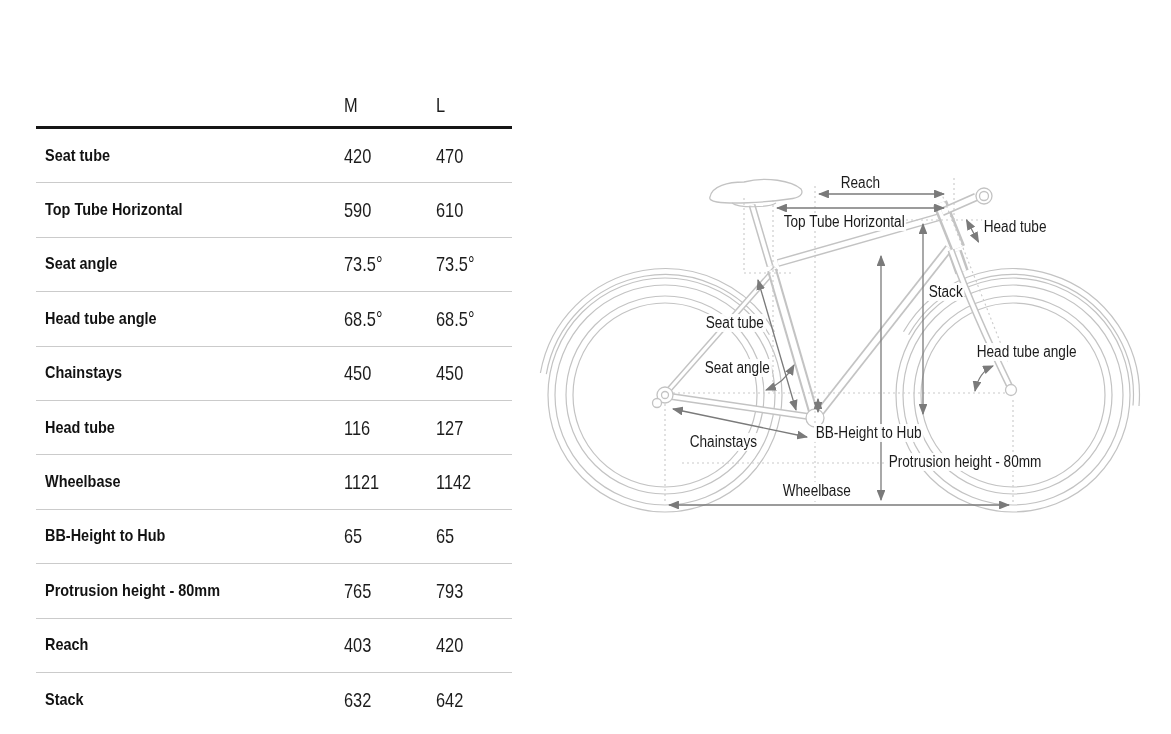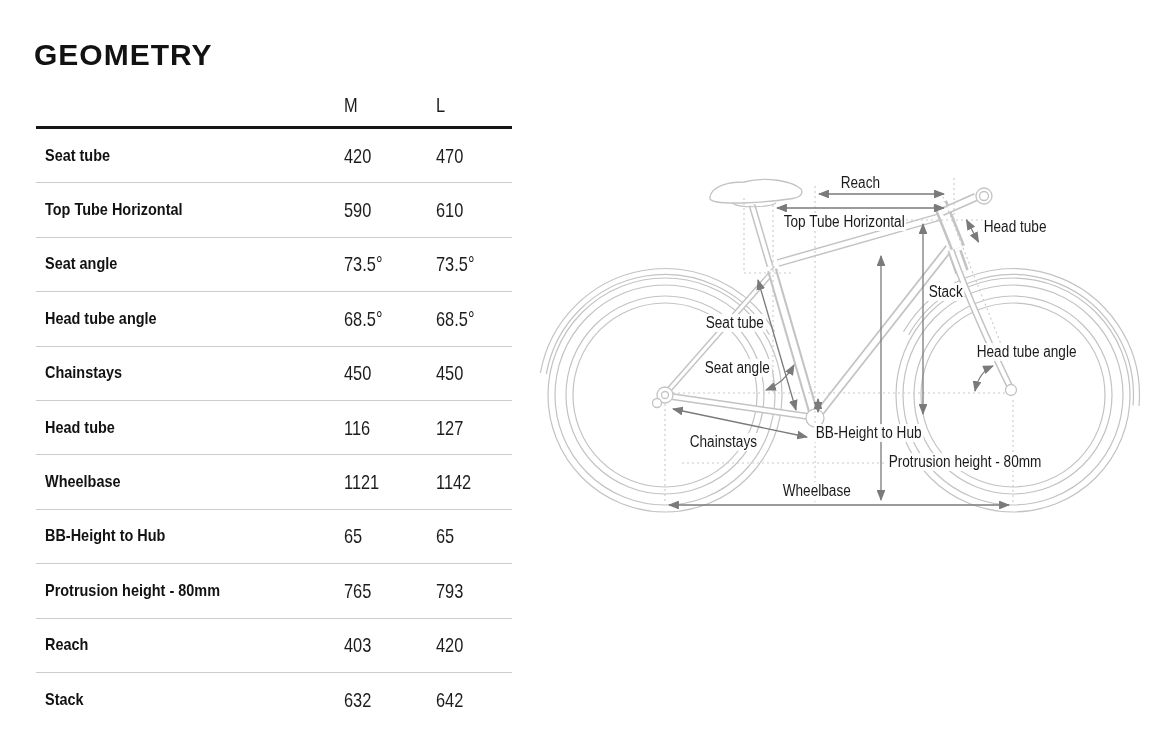--- a/index.html
+++ b/index.html
@@ -51,21 +51,20 @@
   .swhite{stroke:#fff;fill:none;}
   .sdot{stroke:var(--dot);fill:none;stroke-dasharray:2 3;stroke-width:1.1;}
   .sdim{stroke:var(--dim);fill:none;stroke-width:1.3;}
   .part{fill:#fff;stroke:var(--bike);stroke-width:1.3;}
 </style>
 </head>
 <body>
 
 <div class="page">
 
-  <div class="title">GEOMETRY</div>
 
   <div class="col-head m">M</div>
   <div class="col-head l">L</div>
   <div class="header-rule"></div>
 
   <div class="rows">
     <div class="row">
       <span class="lab">Seat tube</span>
       <span class="val vm">420</span>
       <span class="val vl">470</span>

